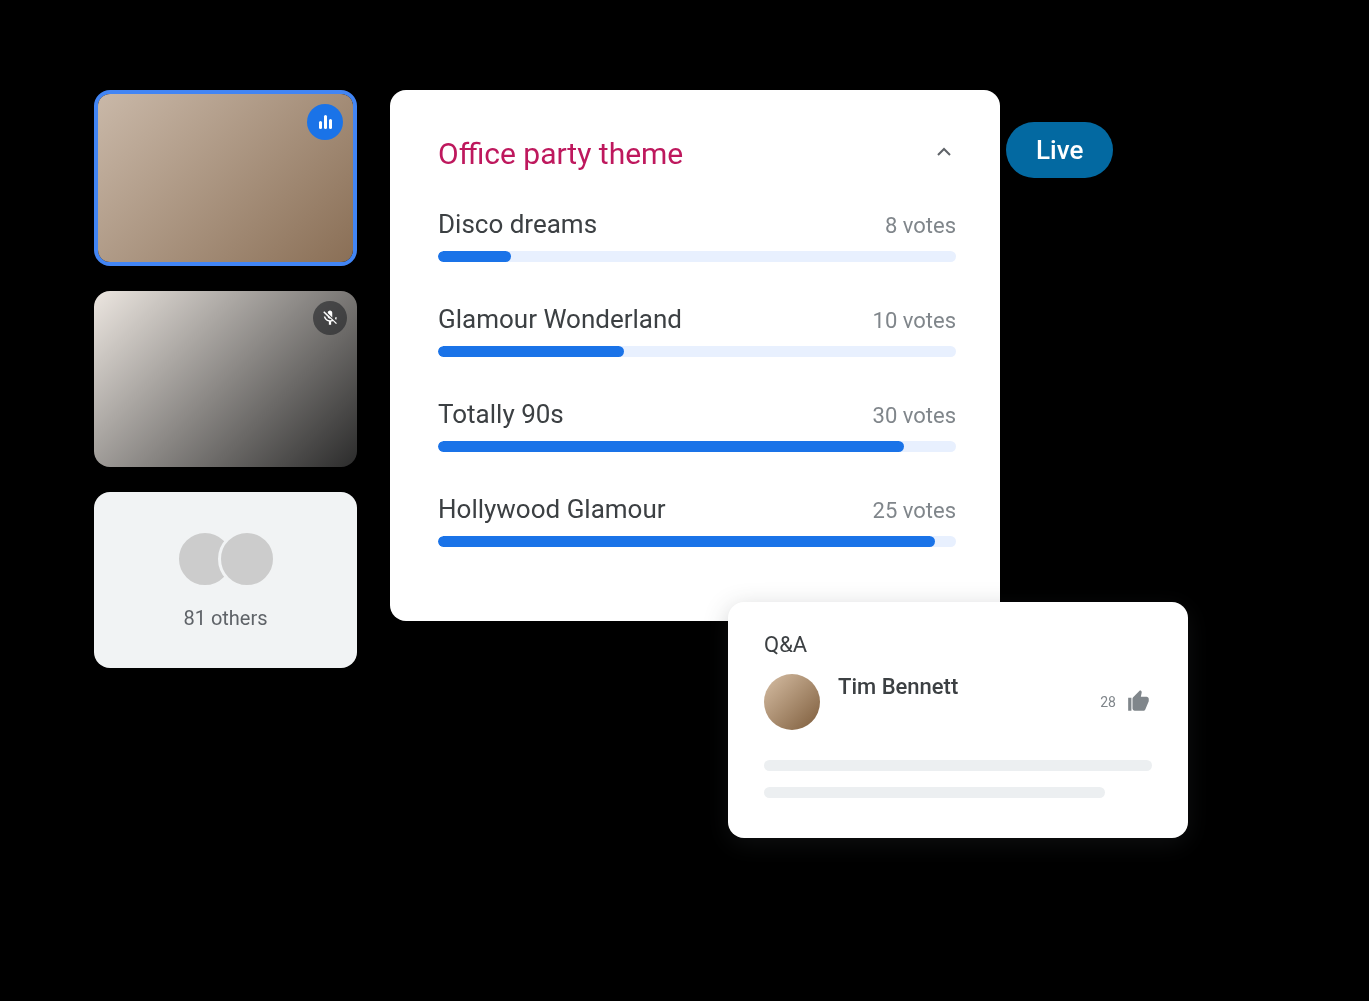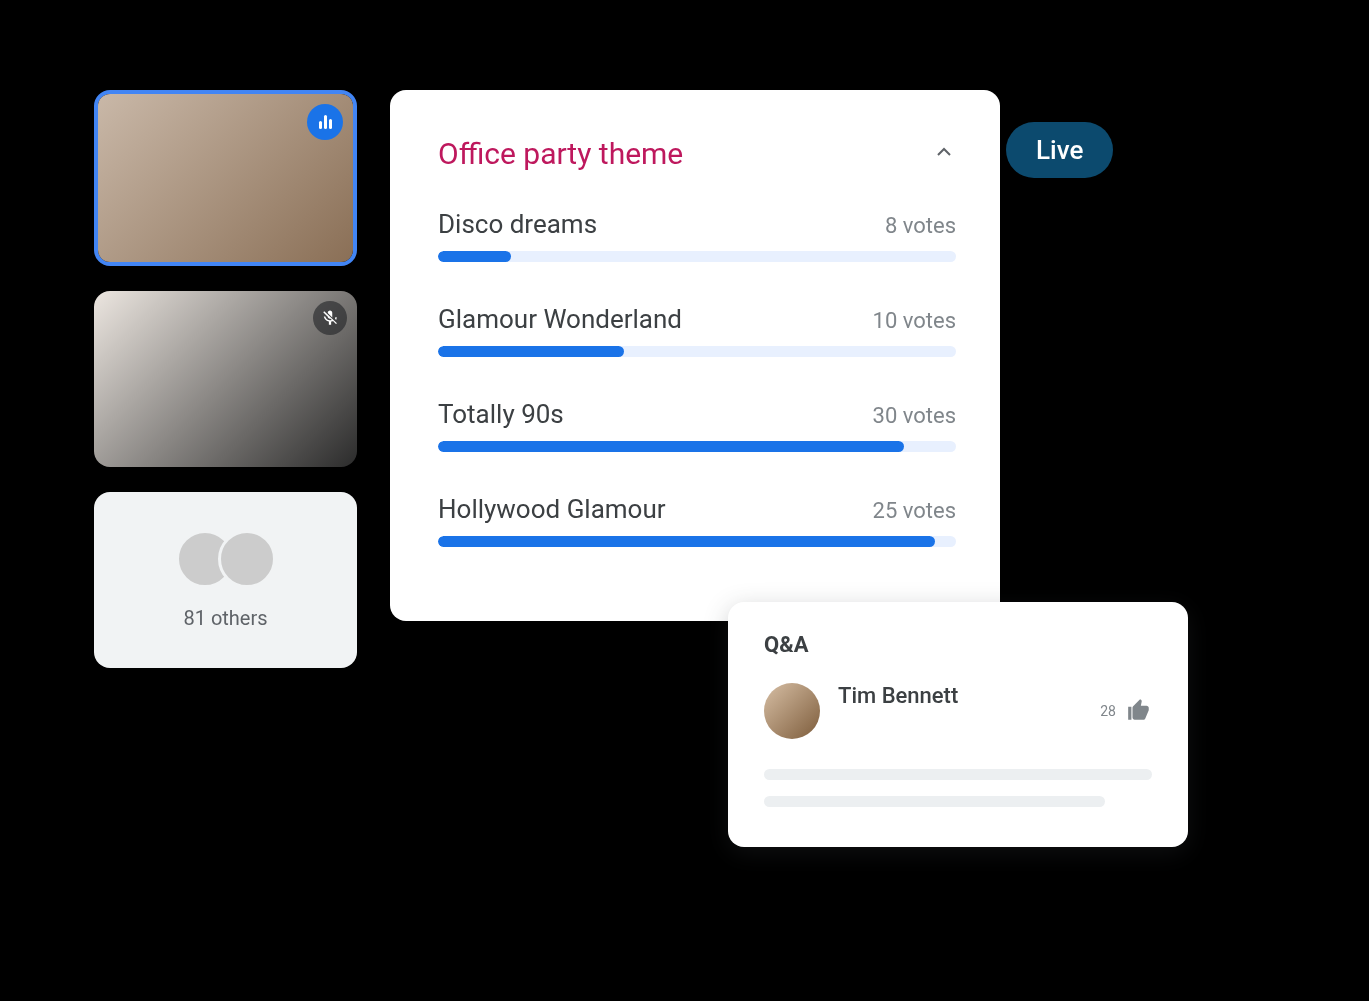--- a/index.html
+++ b/index.html
@@ -153,21 +153,21 @@
     height: 100%;
     background: #1a73e8;
     border-radius: 6px;
   }
 
   
   .live-badge {
     position: absolute;
     left: 1006px;
     top: 122px;
-    background: #0c4a6e;
+    background: #0369a1;
     color: #fff;
     font-size: 26px;
     font-weight: 500;
     padding: 13px 30px;
     border-radius: 999px;
   }
 
   
   .qa-card {
     position: absolute;
@@ -175,22 +175,22 @@
     top: 602px;
     width: 460px;
     background: #fff;
     border-radius: 16px;
     box-shadow: 0 6px 24px rgba(60,64,67,.25);
     padding: 30px 36px 40px;
   }
   .qa-title {
     font-size: 22px;
     color:#3c4043;
-    font-weight: 700;
-    margin-bottom: 26px;
+    font-weight: 400;
+    margin-bottom: 17px;
   }
   .qa-row {
     display: flex;
     align-items: center;
     justify-content: space-between;
     margin-bottom: 30px;
   }
   .qa-user {
     display: flex;
     align-items: flex-start;

